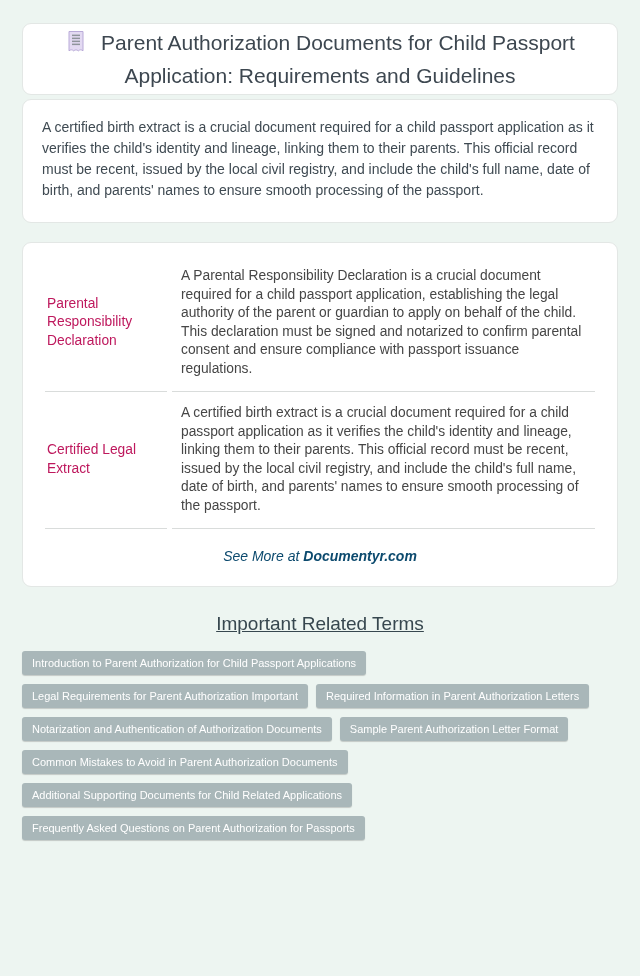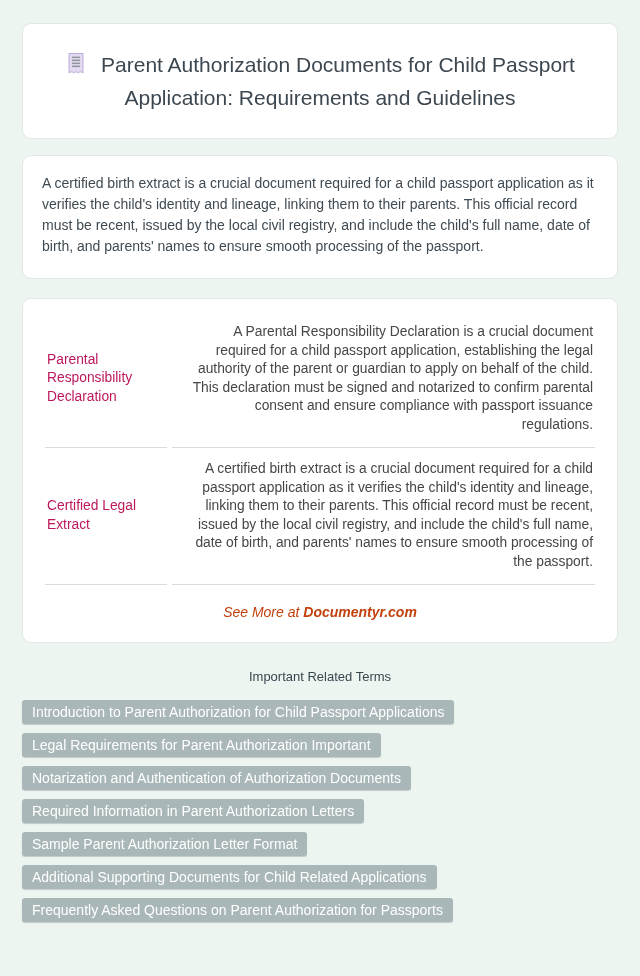--- a/index.html
+++ b/index.html
@@ -14,21 +14,21 @@
   .page { width: 640px; min-height: 976px; padding: 23px 22px 28px 22px; }
 
   .card {
     background: #ffffff;
     border: 1px solid #e3e7e5;
     border-radius: 9px;
     width: 596px;
   }
 
   
-  .header-card { padding: 26px 26px; margin-bottom: 16px; }
+  .header-card { padding: 4px 26px; margin-bottom: 4px; }
   .title {
     font-size: 21px;
     line-height: 29px;
     font-weight: 400;
     color: #3d4750;
     text-align: center;
   }
   .title .doc-icon {
     display: inline-block;
     vertical-align: -4px;
@@ -48,51 +48,52 @@
   }
   .def-table td {
     border-bottom: 1px solid #d9dcdb;
     vertical-align: middle;
     padding: 12px 2px 13px 2px;
     font-size: 13.8px;
     line-height: 18.5px;
     color: #464646;
   }
   .def-table td.term-cell { width: 122px; color: #be185d; }
-  .def-table td.def-cell  { padding-left: 9px; text-align: right; }
+  .def-table td.def-cell  { padding-left: 9px; }
   .see-more {
     text-align: center;
     font-style: italic;
     font-size: 14px;
-    color: #c2410c;
+    color: #0c4a6e;
     padding: 19px 0 6px 0;
   }
   .see-more .site { font-weight: 700; }
 
   
   .related-heading {
     text-align: center;
-    font-size: 13px;
+    font-size: 19px;
     font-weight: 400;
     color: #37474f;
     margin: 0 0 16px 0;
+    text-decoration: underline;
   }
   .tags {
     display: flex;
     flex-wrap: wrap;
     gap: 9px 8px;
     width: 596px;
     margin-bottom: 15px;
   }
   .tag {
     display: inline-block;
     background: #a9b7b9;
     color: #ffffff;
     font-family: "Liberation Sans", sans-serif;
-    font-size: 14px;
+    font-size: 11px;
     line-height: 14px;
     padding: 5px 10px 5px 10px;
     border: none;
     border-radius: 3px;
     box-shadow: 0 1px 1px rgba(0,0,0,0.18);
     cursor: pointer;
     white-space: nowrap;
     text-align: left;
   }
 </style>
@@ -131,20 +132,21 @@
       </tbody>
     </table>
     <div class="see-more"><span>See More at </span><span class="site">Documentyr.com</span></div>
   </div>
 
   <h2 class="related-heading">Important Related Terms</h2>
 
   <div class="tags">
     <button class="tag">Introduction to Parent Authorization for Child Passport Applications</button>
     <button class="tag">Legal Requirements for Parent Authorization Important</button>
+    <button class="tag">Required Information in Parent Authorization Letters</button>
     <button class="tag">Notarization and Authentication of Authorization Documents</button>
-    <button class="tag">Required Information in Parent Authorization Letters</button>
     <button class="tag">Sample Parent Authorization Letter Format</button>
+    <button class="tag">Common Mistakes to Avoid in Parent Authorization Documents</button>
     <button class="tag">Additional Supporting Documents for Child Related Applications</button>
     <button class="tag">Frequently Asked Questions on Parent Authorization for Passports</button>
   </div>
 
 </div>
 
 </body></html>

